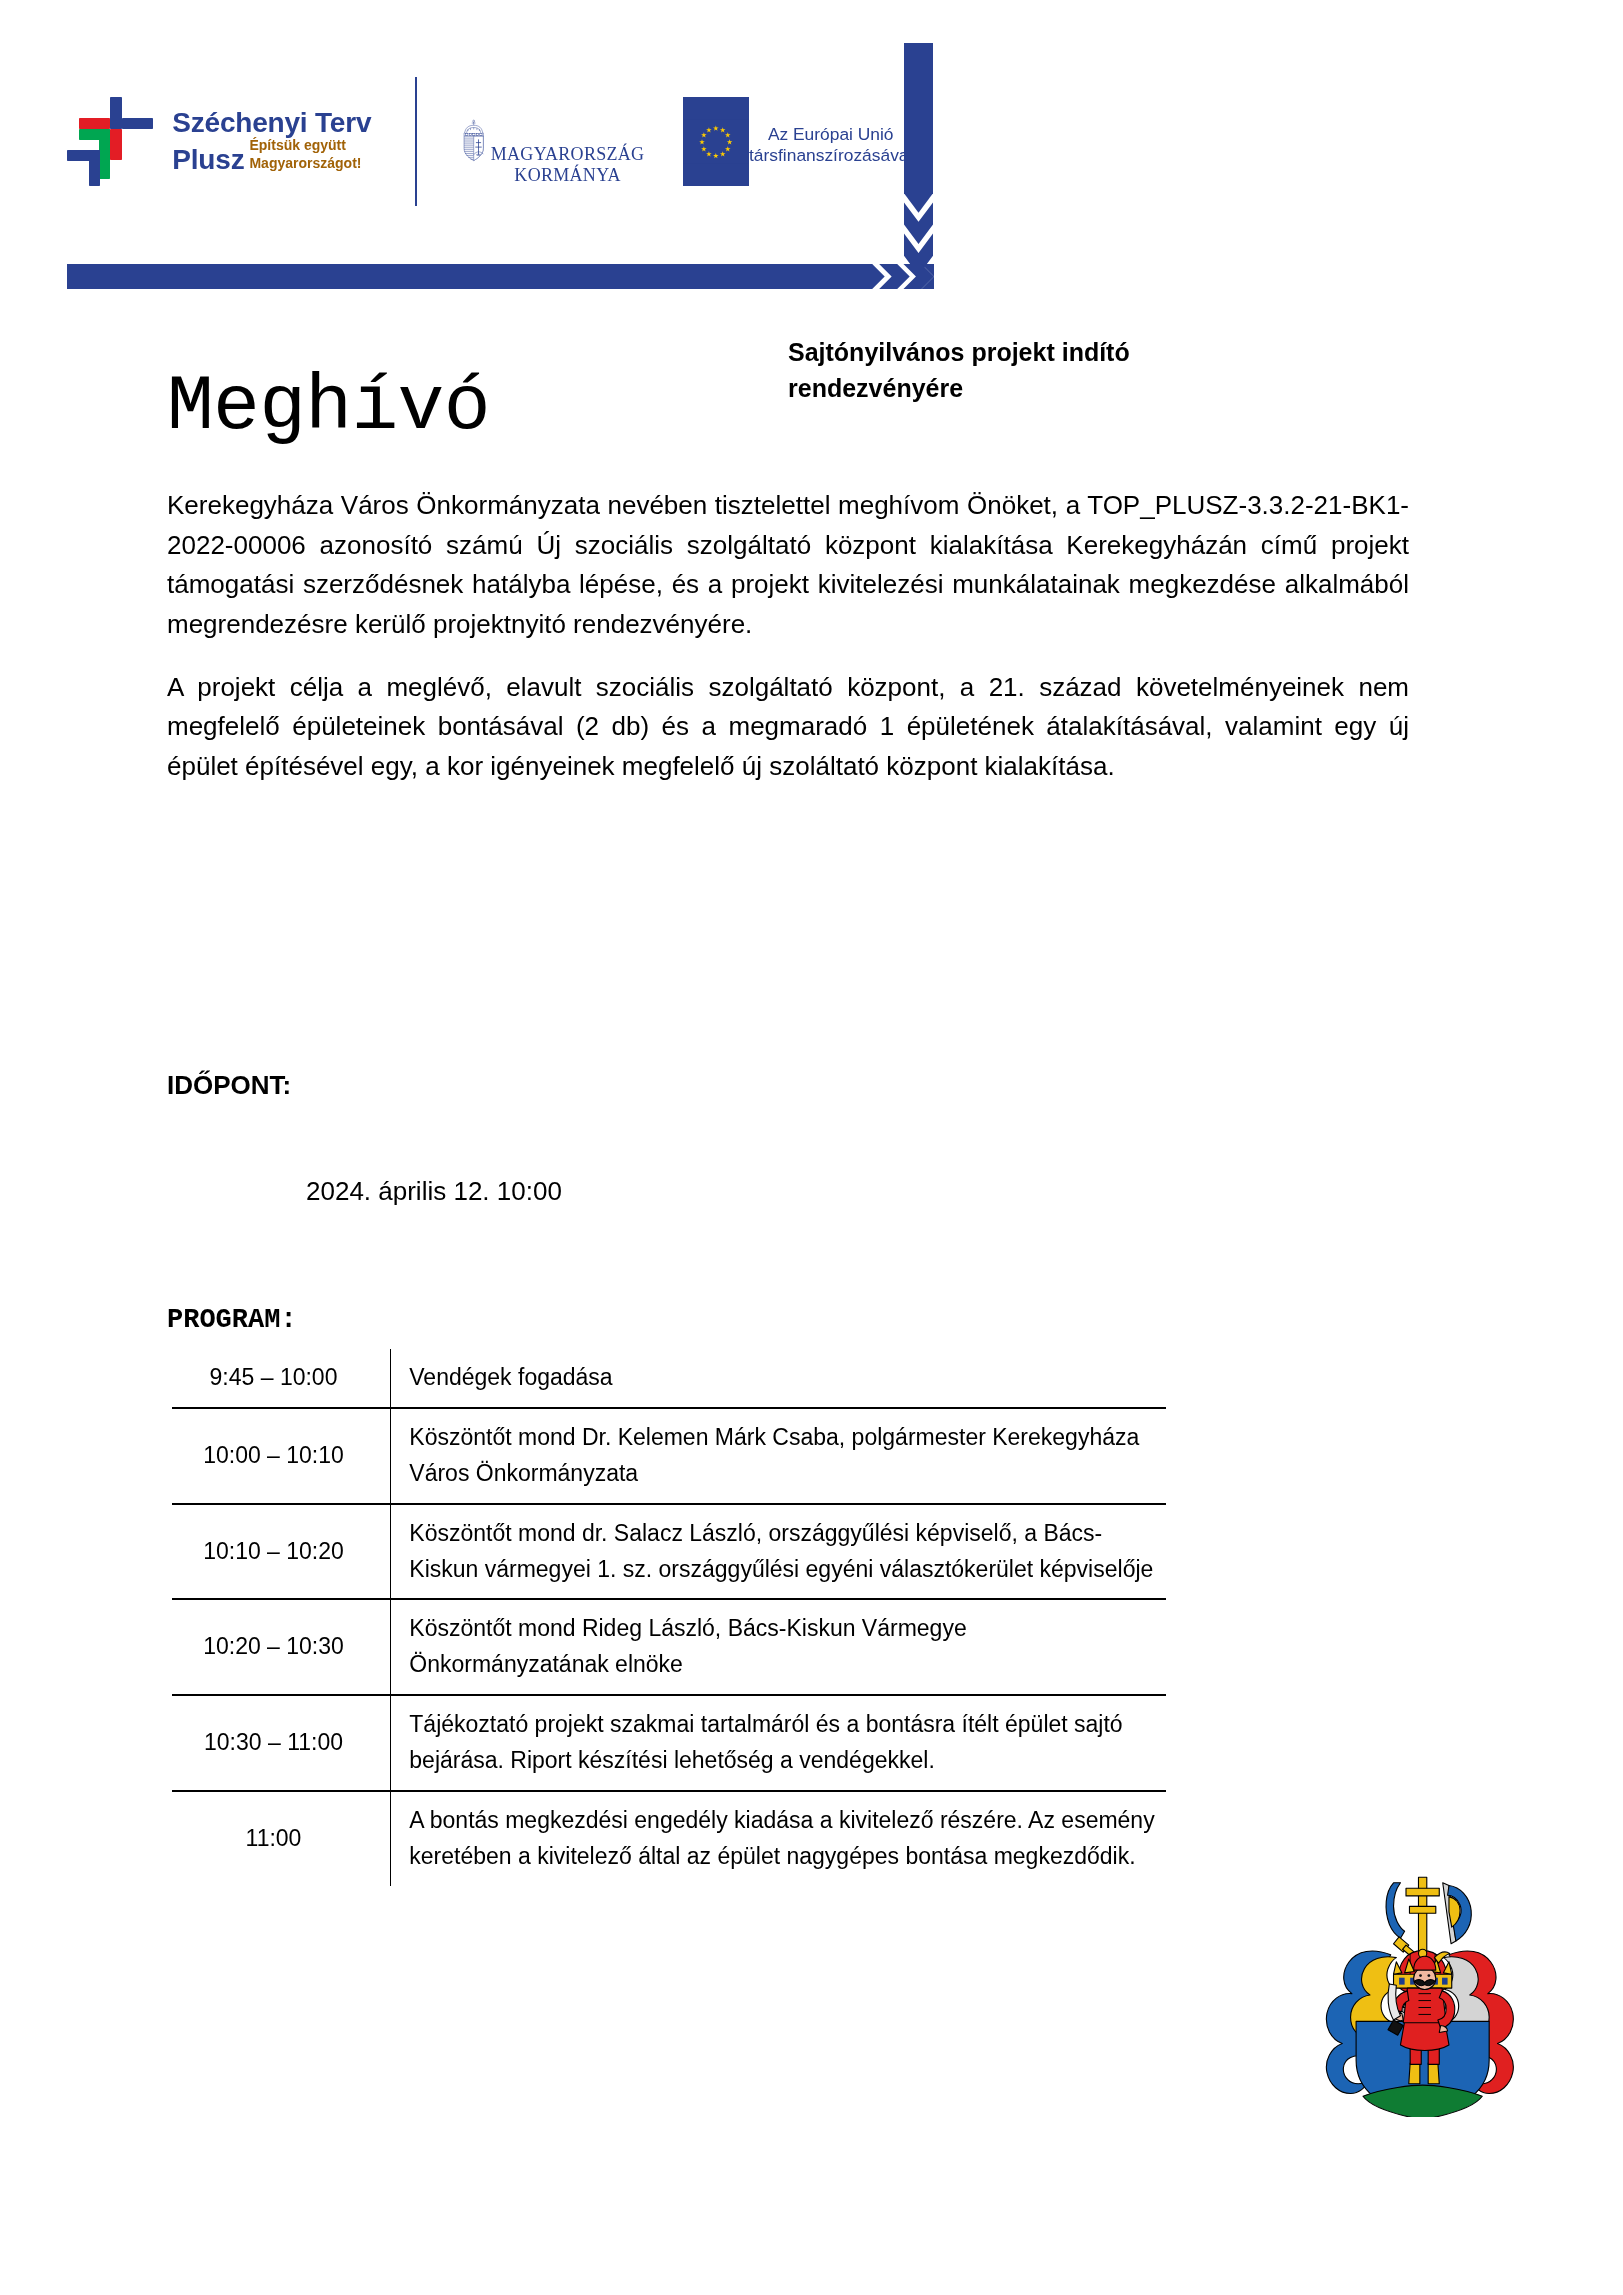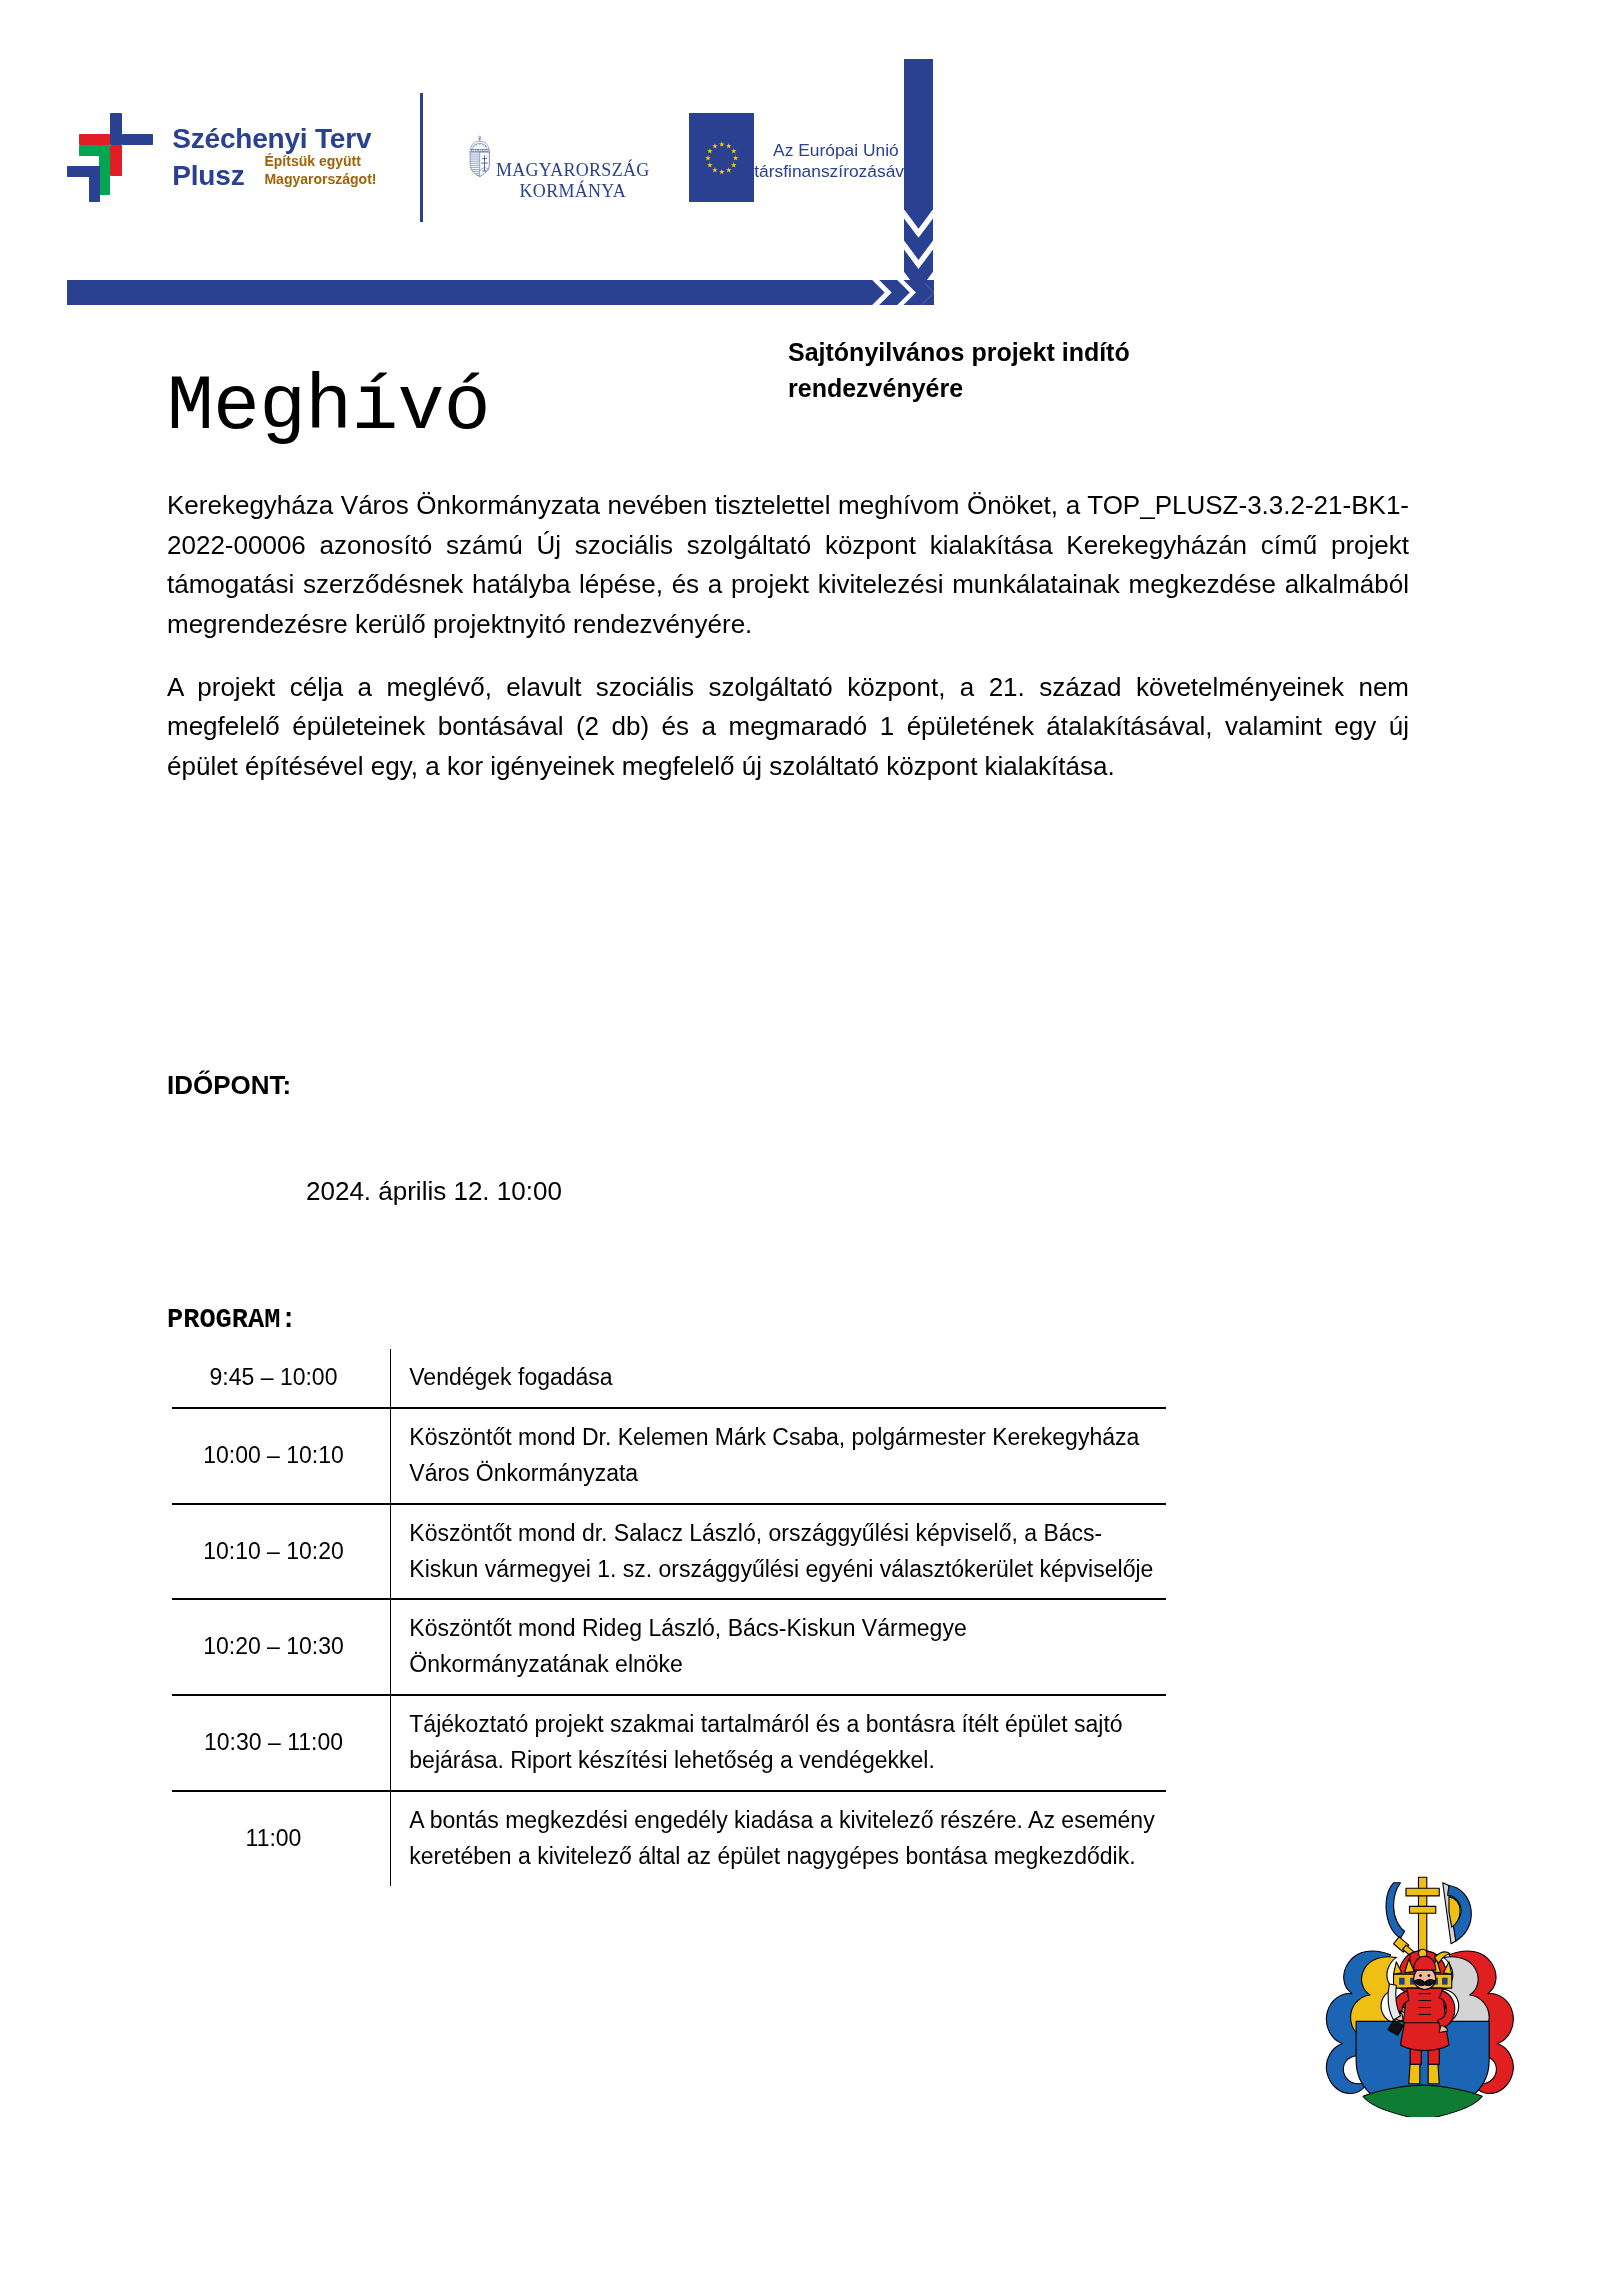--- a/index.html
+++ b/index.html
@@ -19,21 +19,20 @@
     overflow: hidden;
   }
 
   
   .header {
     position: absolute;
     left: 0;
     top: 0;
     width: 1624px;
     height: 298px;
-    margin-top: 16px;
   }
   .logo-row {
     position: absolute;
     left: 67px;
     top: 61px;
     height: 160px;
     display: flex;
     align-items: center;
   }
 
@@ -62,21 +61,21 @@
   .szt-title {
     font-size: 28px;
     font-weight: bold;
     color: #2A4191;
     line-height: 1.04;
     letter-spacing: -0.2px;
   }
   .szt-bottomline {
     display: flex;
     align-items: flex-end;
-    gap: 20px;
+    gap: 5px;
   }
   .szt-plusz {
     font-size: 28px;
     font-weight: bold;
     color: #2A4191;
     line-height: 1.04;
     letter-spacing: -0.2px;
   }
   .szt-slogan {
     font-size: 14px;

